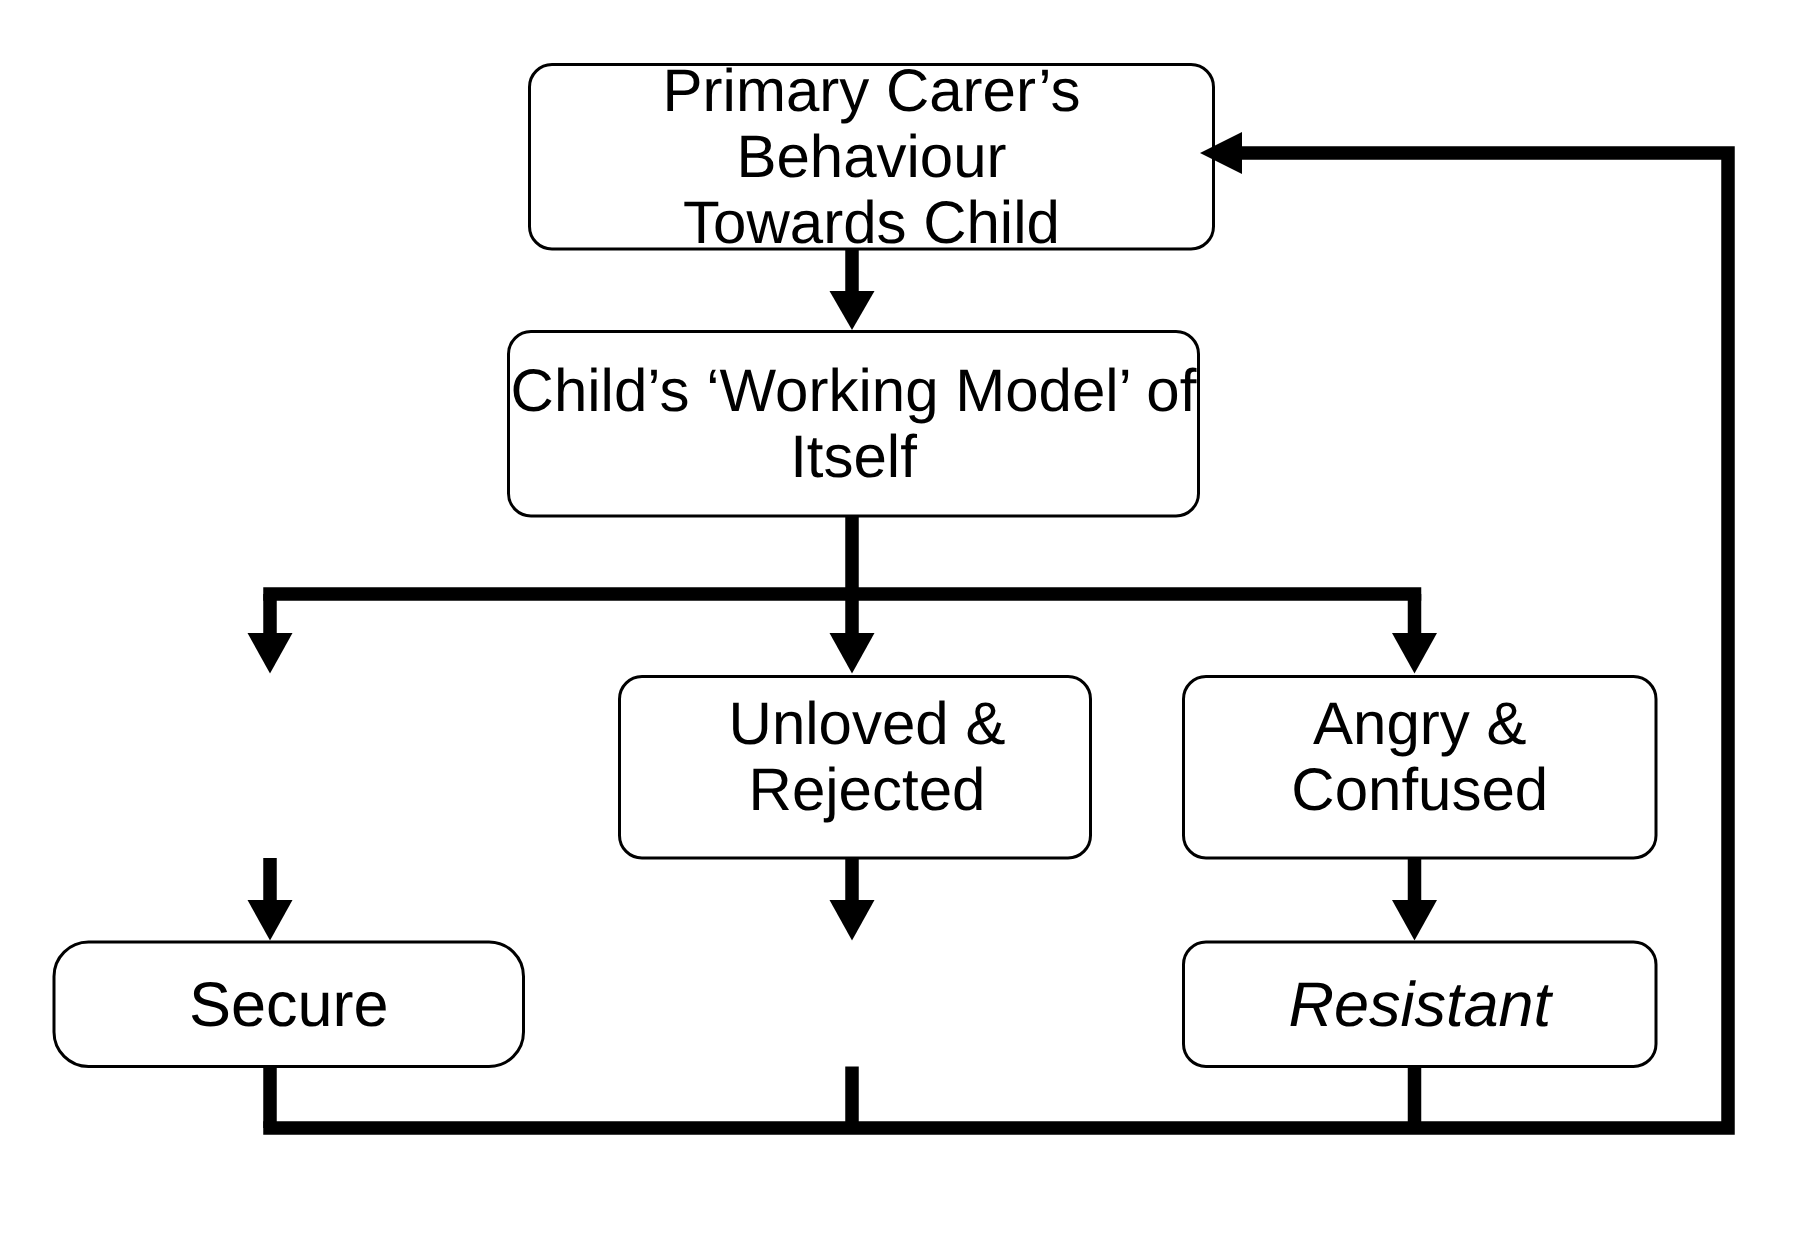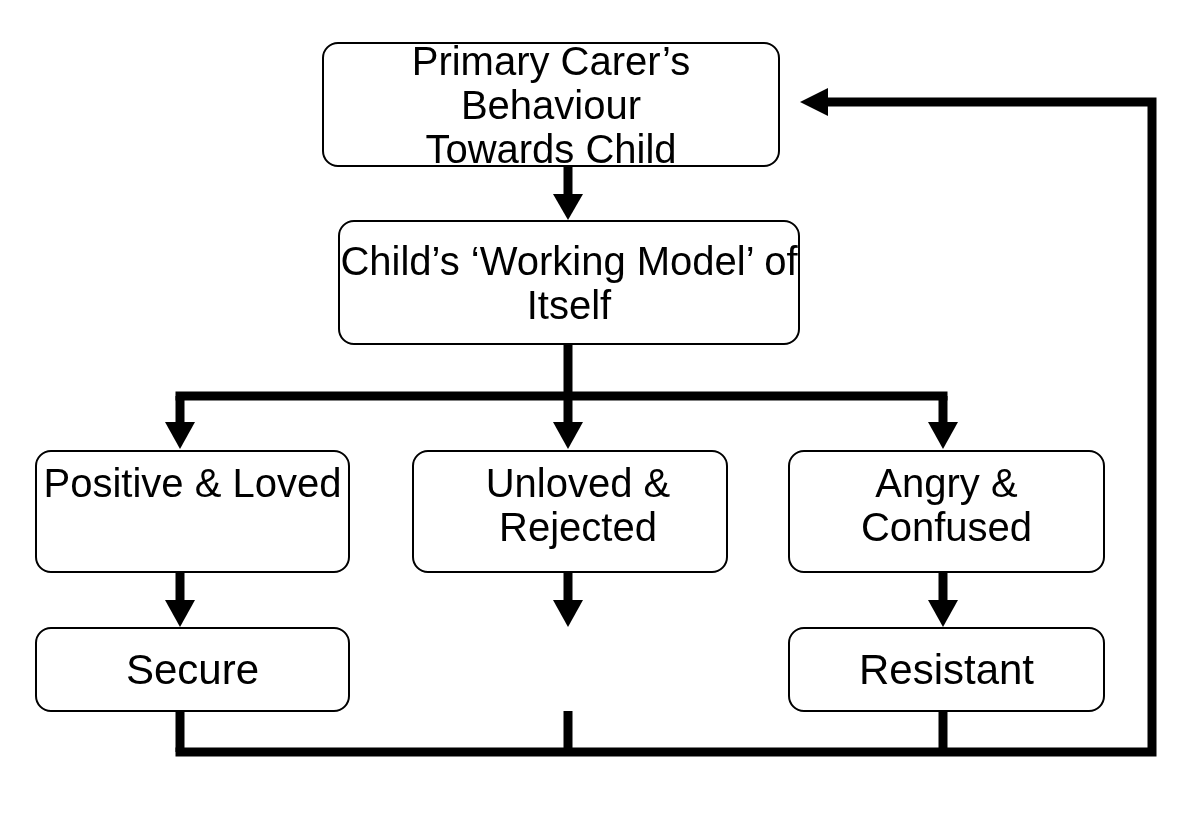--- a/index.html
+++ b/index.html
@@ -25,51 +25,48 @@
   }
   .node-text{
     white-space:pre-line;
     font-size:40px;line-height:44px;
     width:100%;
   }
   .v-center{justify-content:center;}
   .v-top{justify-content:flex-start;padding-top:9px;}
   .big .node-text{font-size:42px;line-height:46px;}
   
-  #n-primary   {left:322px;top:42px;width:458px;height:125px;}
+  #n-primary   {left:352px;top:42px;width:458px;height:125px;}
   #n-model     {left:338px;top:220px;width:462px;height:125px;}
   #n-positive  {left:35px; top:450px;width:315px;height:123px;}
   #n-unloved   {left:412px;top:450px;width:316px;height:123px;padding-left:16px;}
   #n-angry     {left:788px;top:450px;width:317px;height:123px;}
-  #n-secure    {left:35px; top:627px;width:315px;height:85px;}
+  #n-secure    {left:35px; top:627px;width:315px;height:85px;border-radius:24px;}
   #n-avoidant  {left:412px;top:627px;width:316px;height:85px;}
-  #n-resistant {left:788px;top:627px;width:317px;height:85px;}
+  #n-resistant {left:788px;top:627px;width:317px;height:85px;font-style:italic;}
   svg.connectors{position:absolute;left:0;top:0;pointer-events:none;}
   svg.connectors .shaft{stroke:var(--line-color);stroke-width:9;fill:none;}
   svg.connectors .rail{stroke:var(--line-color);stroke-width:9;fill:none;stroke-linecap:square;stroke-linejoin:miter;}
   svg.connectors .head{fill:var(--line-color);stroke:none;}
 </style>
 </head>
 <body>
 
 <div class="canvas">
 
   <div class="node v-center" id="n-primary">
     <div class="node-text">Primary Carer’s Behaviour
 Towards Child</div>
   </div>
 
   <div class="node v-center" id="n-model">
     <div class="node-text">Child’s ‘Working Model’ of
 Itself</div>
   </div>
 
-  <div class="node v-top" id="n-positive">
-    <div class="node-text">Positive &amp; Loved</div>
-  </div>
 
   <div class="node v-top" id="n-unloved">
     <div class="node-text">Unloved &amp;
 Rejected</div>
   </div>
 
   <div class="node v-top" id="n-angry">
     <div class="node-text">Angry &amp;
 Confused</div>
   </div>

